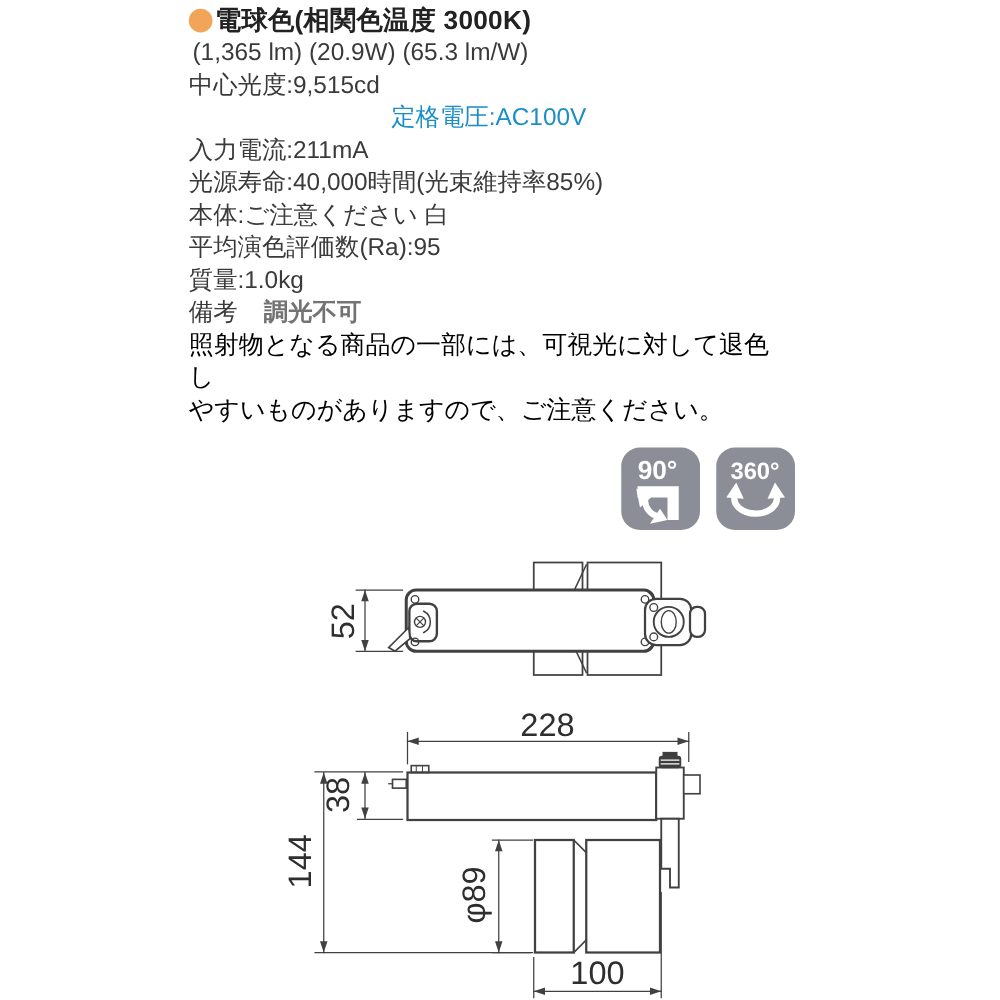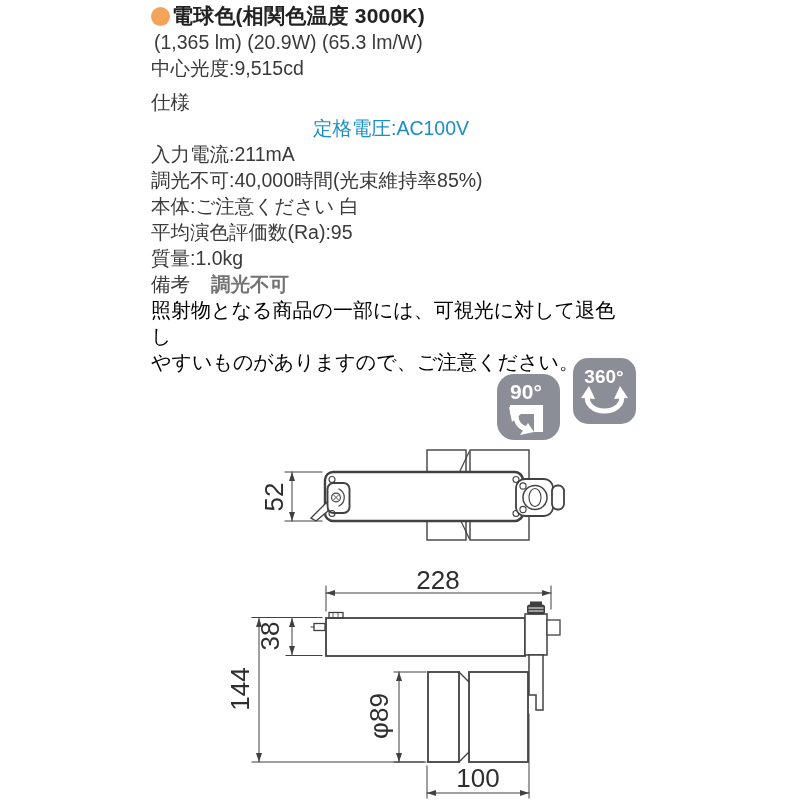--- a/index.html
+++ b/index.html
@@ -32,45 +32,44 @@
   
   .badge {
     position:absolute; width:63px; height:66px; border-radius:15px;
     background:#8b8e97;
   }
   .badge svg { display:block; width:63px; height:66px; }
   .badge text {
     font-family:"Liberation Sans","DejaVu Sans",sans-serif;
     font-weight:700; fill:#ffffff;
   }
-  #badge90 { left:497px; top:374px;border-radius:17px; }
+  #badge90 { left:497px; top:358px; }
   #badge360 { left:573px; top:358px; }
   
   #drawing { position:absolute; left:0; top:0; }
   .dimtext {
     font-family:"Liberation Sans","DejaVu Sans",sans-serif;
     font-size:26px; fill:#2e2e2e; font-weight:400;
   }
 </style>
 </head>
 <body>
 
 <div id="screen">
 
   <div class="textblock">
     <div class="title-row">
       <span class="bullet"></span>
       <span class="title">電球色(相関色温度 3000K)</span>
     </div>
     <div class="line photoline">(1,365 lm) (20.9W) (65.3 lm/W)</div>
     <div class="line">中心光度:9,515cd</div>
-    <div class="line spec-heading">仕様</div>
     <div class="line spec-blue">定格電圧:AC100V</div>
     <div class="line">入力電流:211mA</div>
-    <div class="line">調光不可:40,000時間(光束維持率85%)</div>
+    <div class="line">光源寿命:40,000時間(光束維持率85%)</div>
     <div class="line">本体:ご注意ください 白</div>
     <div class="line">平均演色評価数(Ra):95</div>
     <div class="line">質量:1.0kg</div>
     <div class="line">
       <span>備考</span><span class="remarks-value">調光不可</span>
     </div>
     <div class="warn">照射物となる商品の一部には、可視光に対して退色し</div>
     <div class="warn">やすいものがありますので、ご注意ください。</div>
   </div>
 

